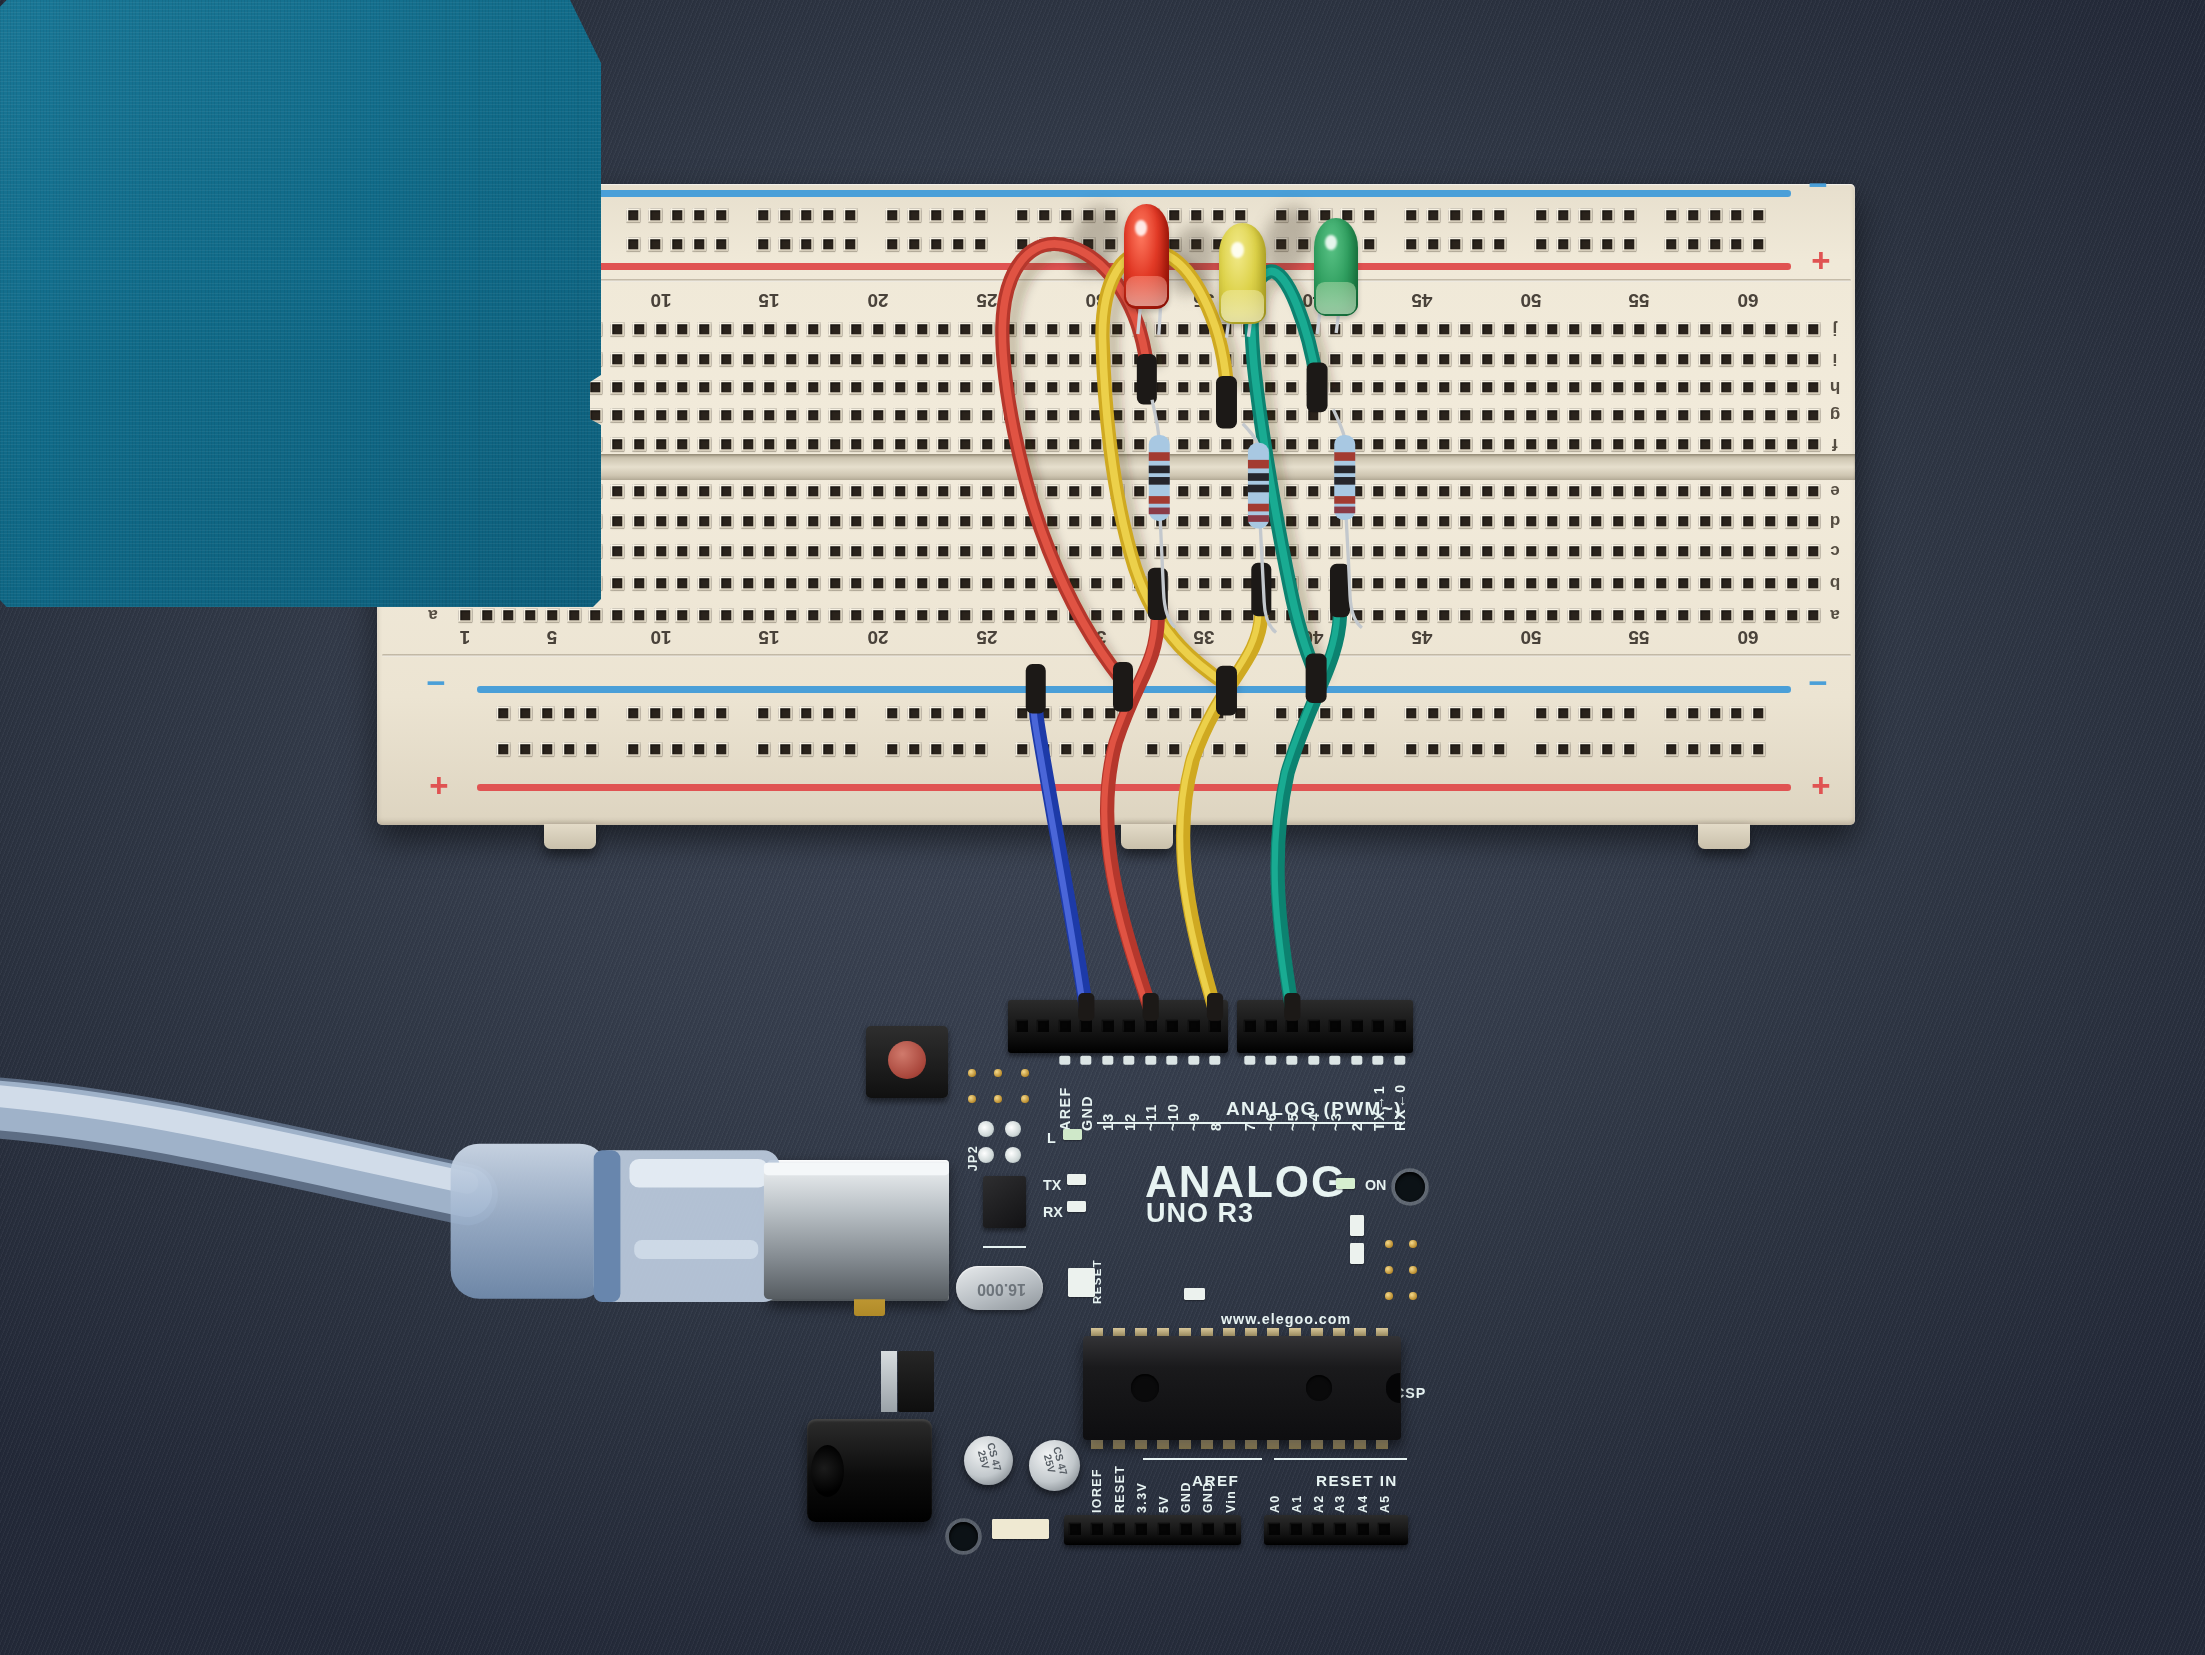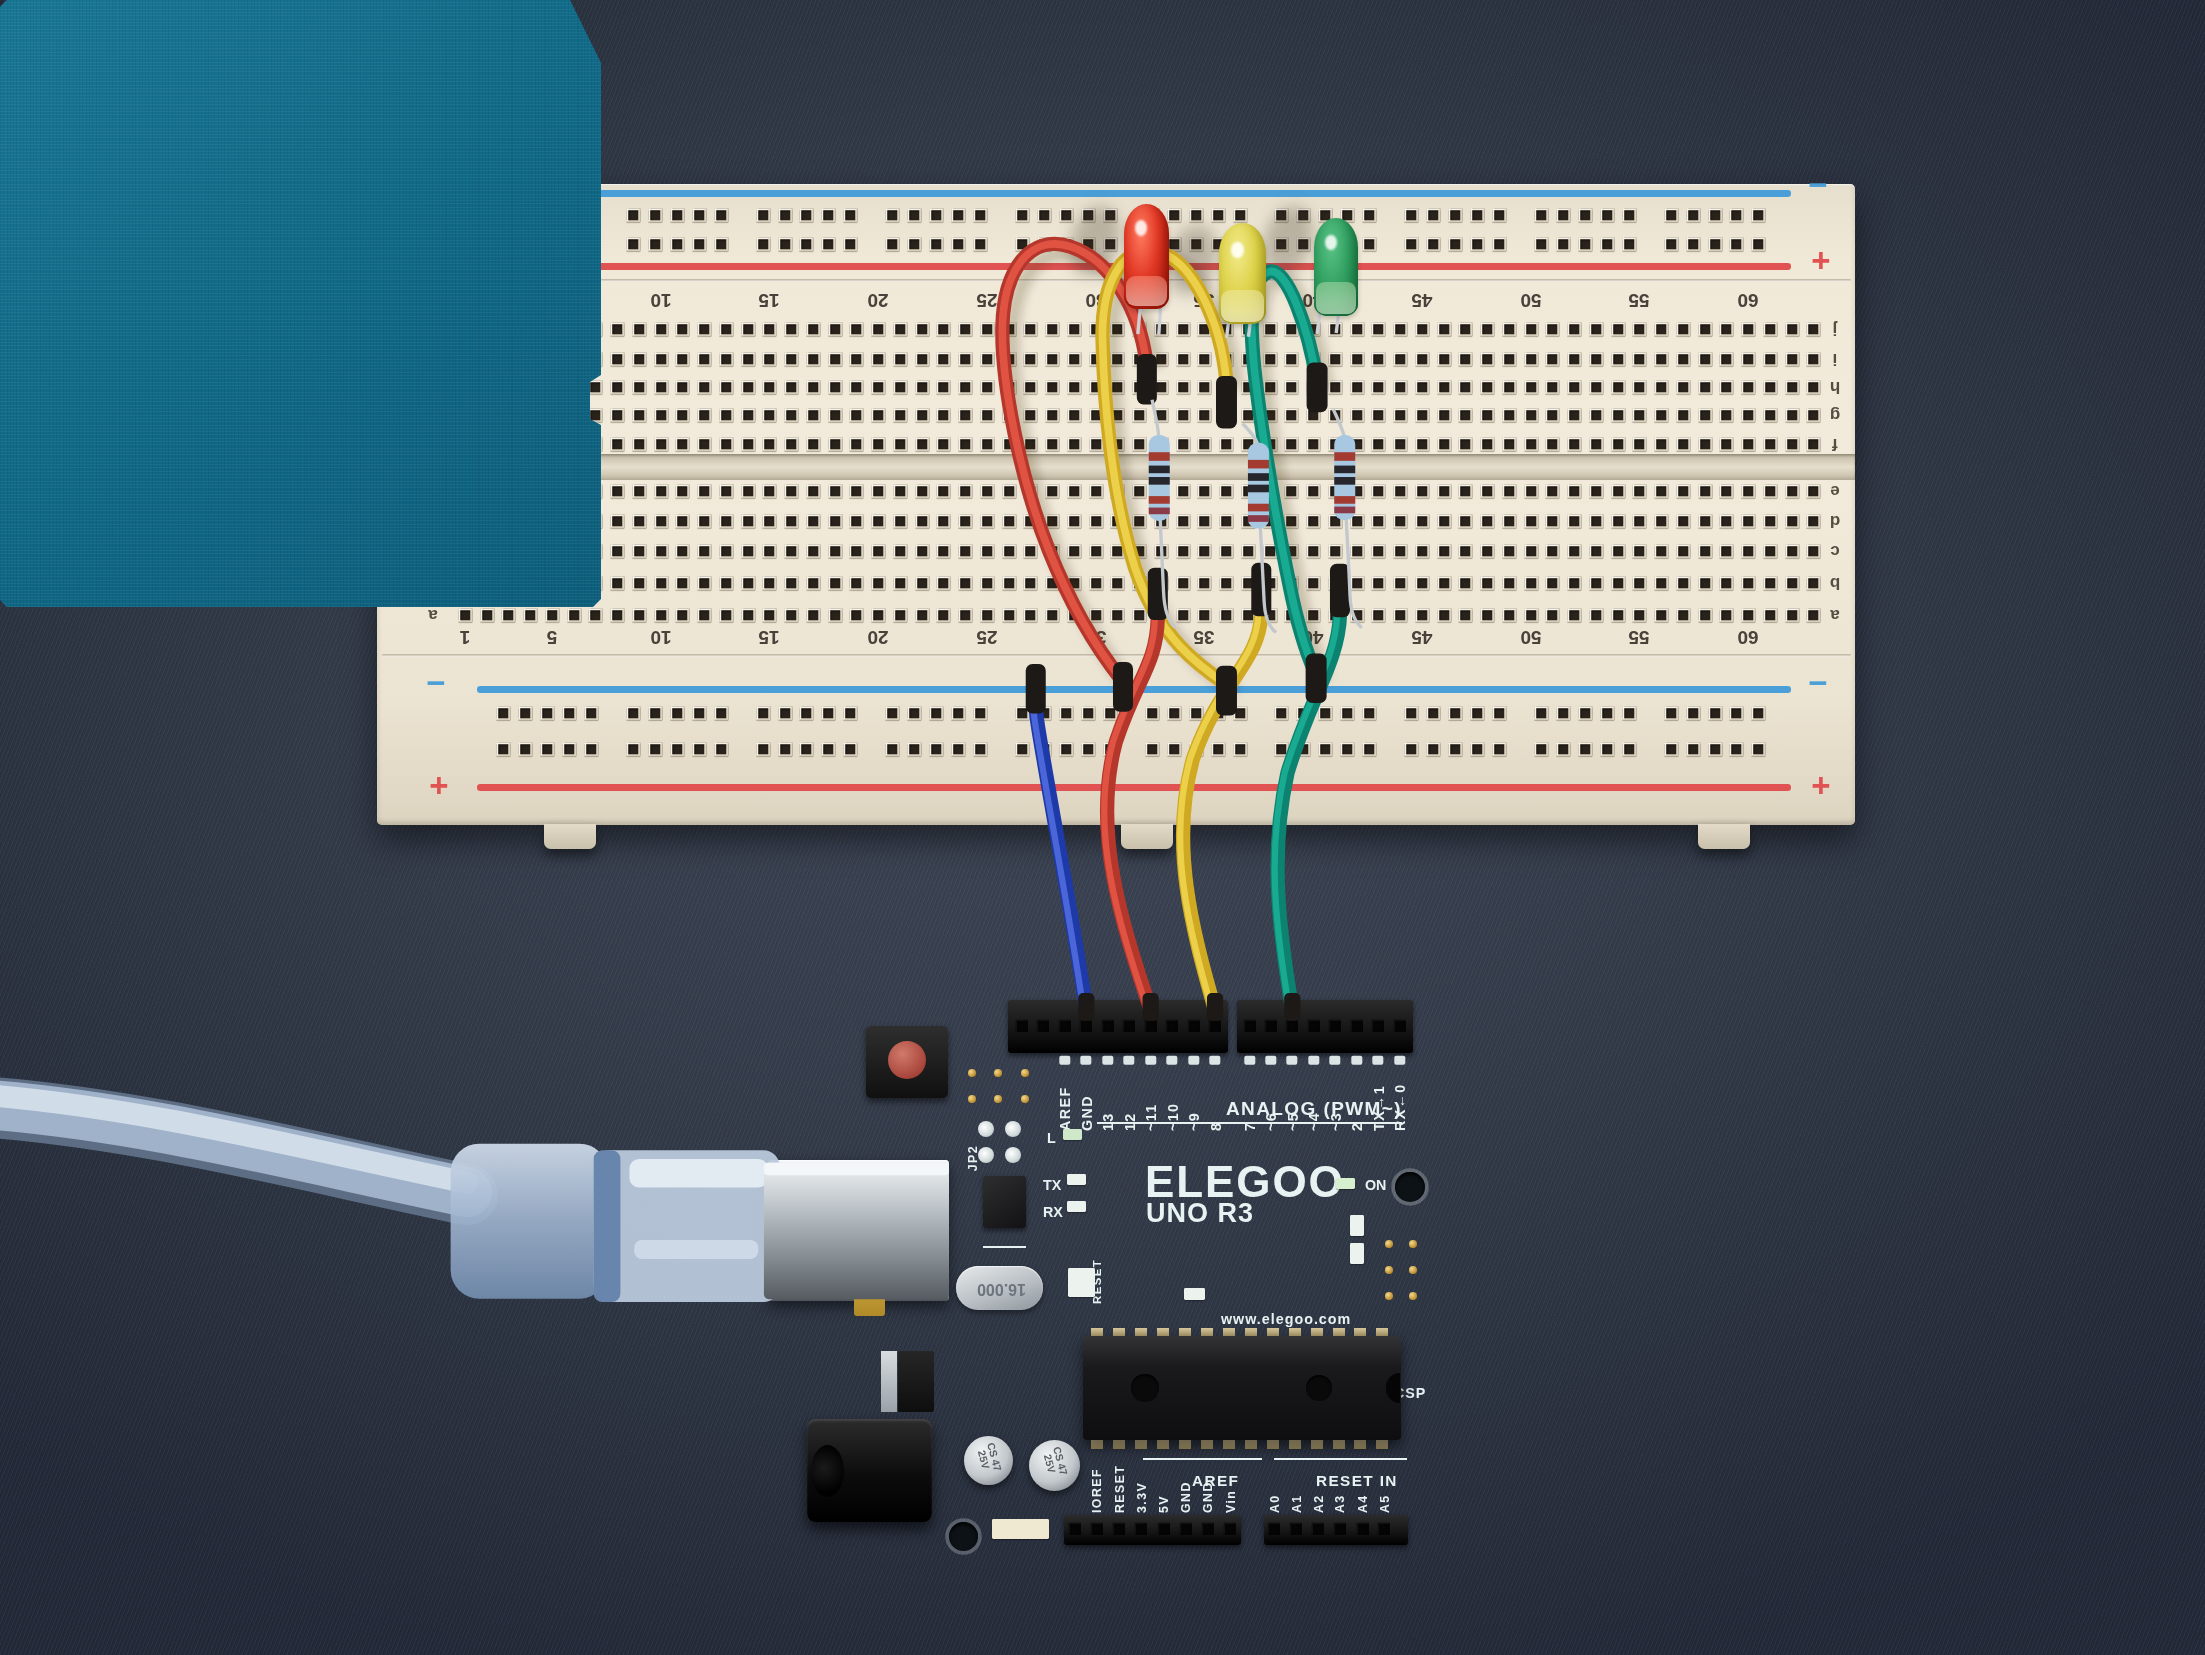--- a/index.html
+++ b/index.html
@@ -1077,21 +1077,21 @@
       <div class="abs goldpin" style="left: 1385px; top: 1266px;"></div>
       <div class="abs goldpin" style="left: 1409px; top: 1266px;"></div>
       <div class="abs goldpin" style="left: 1385px; top: 1292px;"></div>
       <div class="abs goldpin" style="left: 1409px; top: 1292px;"></div>
       <div class="abs " style="left: 986px; top: 1129px; width: 16px; height: 16px; border-radius: 50%; background: radial-gradient(circle at 40% 40%, rgb(255, 255, 255), rgb(207, 216, 216) 60%, rgb(154, 166, 166)); transform: translate(-50%, -50%);"></div>
       <div class="abs " style="left: 1013px; top: 1129px; width: 16px; height: 16px; border-radius: 50%; background: radial-gradient(circle at 40% 40%, rgb(255, 255, 255), rgb(207, 216, 216) 60%, rgb(154, 166, 166)); transform: translate(-50%, -50%);"></div>
       <div class="abs " style="left: 986px; top: 1155px; width: 16px; height: 16px; border-radius: 50%; background: radial-gradient(circle at 40% 40%, rgb(255, 255, 255), rgb(207, 216, 216) 60%, rgb(154, 166, 166)); transform: translate(-50%, -50%);"></div>
       <div class="abs " style="left: 1013px; top: 1155px; width: 16px; height: 16px; border-radius: 50%; background: radial-gradient(circle at 40% 40%, rgb(255, 255, 255), rgb(207, 216, 216) 60%, rgb(154, 166, 166)); transform: translate(-50%, -50%);"></div>
     </div>
 
-  <div class="abs silk" style="left:1145px;top:1157px;font-weight:bold;font-size:44px;letter-spacing:1.9px;">ELEGOO</div>
+  <div class="abs silk" style="left:1145px;top:1157px;font-weight:bold;font-size:44px;letter-spacing:1.9px;">ANALOG</div>
   <div class="abs silk" style="left:1146px;top:1198px;font-weight:bold;font-size:27px;letter-spacing:1px;">UNO R3</div>
   <div class="abs silk" style="left:1221px;top:1311px;font-weight:bold;font-size:14.3px;letter-spacing:1px;">www.elegoo.com</div>
   <div class="abs silk" style="left:1226px;top:1098px;font-weight:bold;font-size:19px;letter-spacing:1.4px;">ANALOG (PWM~)</div>
   <div class="abs silk" style="left:1192px;top:1472px;font-weight:bold;font-size:15.3px;letter-spacing:1.4px;">AREF</div>
   <div class="abs silk" style="left:1316px;top:1472px;font-weight:bold;font-size:15.3px;letter-spacing:1.4px;">RESET IN</div>
   <div class="abs silk" style="left:1389px;top:1385px;font-weight:bold;font-size:14.3px;letter-spacing:1px;">ICSP</div>
   <div class="abs silk" style="left:1365px;top:1177px;font-weight:bold;font-size:14.3px;">ON</div>
   <div class="abs silk" style="left:1047px;top:1130px;font-weight:bold;font-size:14.3px;">L</div>
   <div class="abs silk" style="left:1043px;top:1177px;font-weight:bold;font-size:14.3px;">TX</div>
   <div class="abs silk" style="left:1043px;top:1204px;font-weight:bold;font-size:14.3px;">RX</div>

